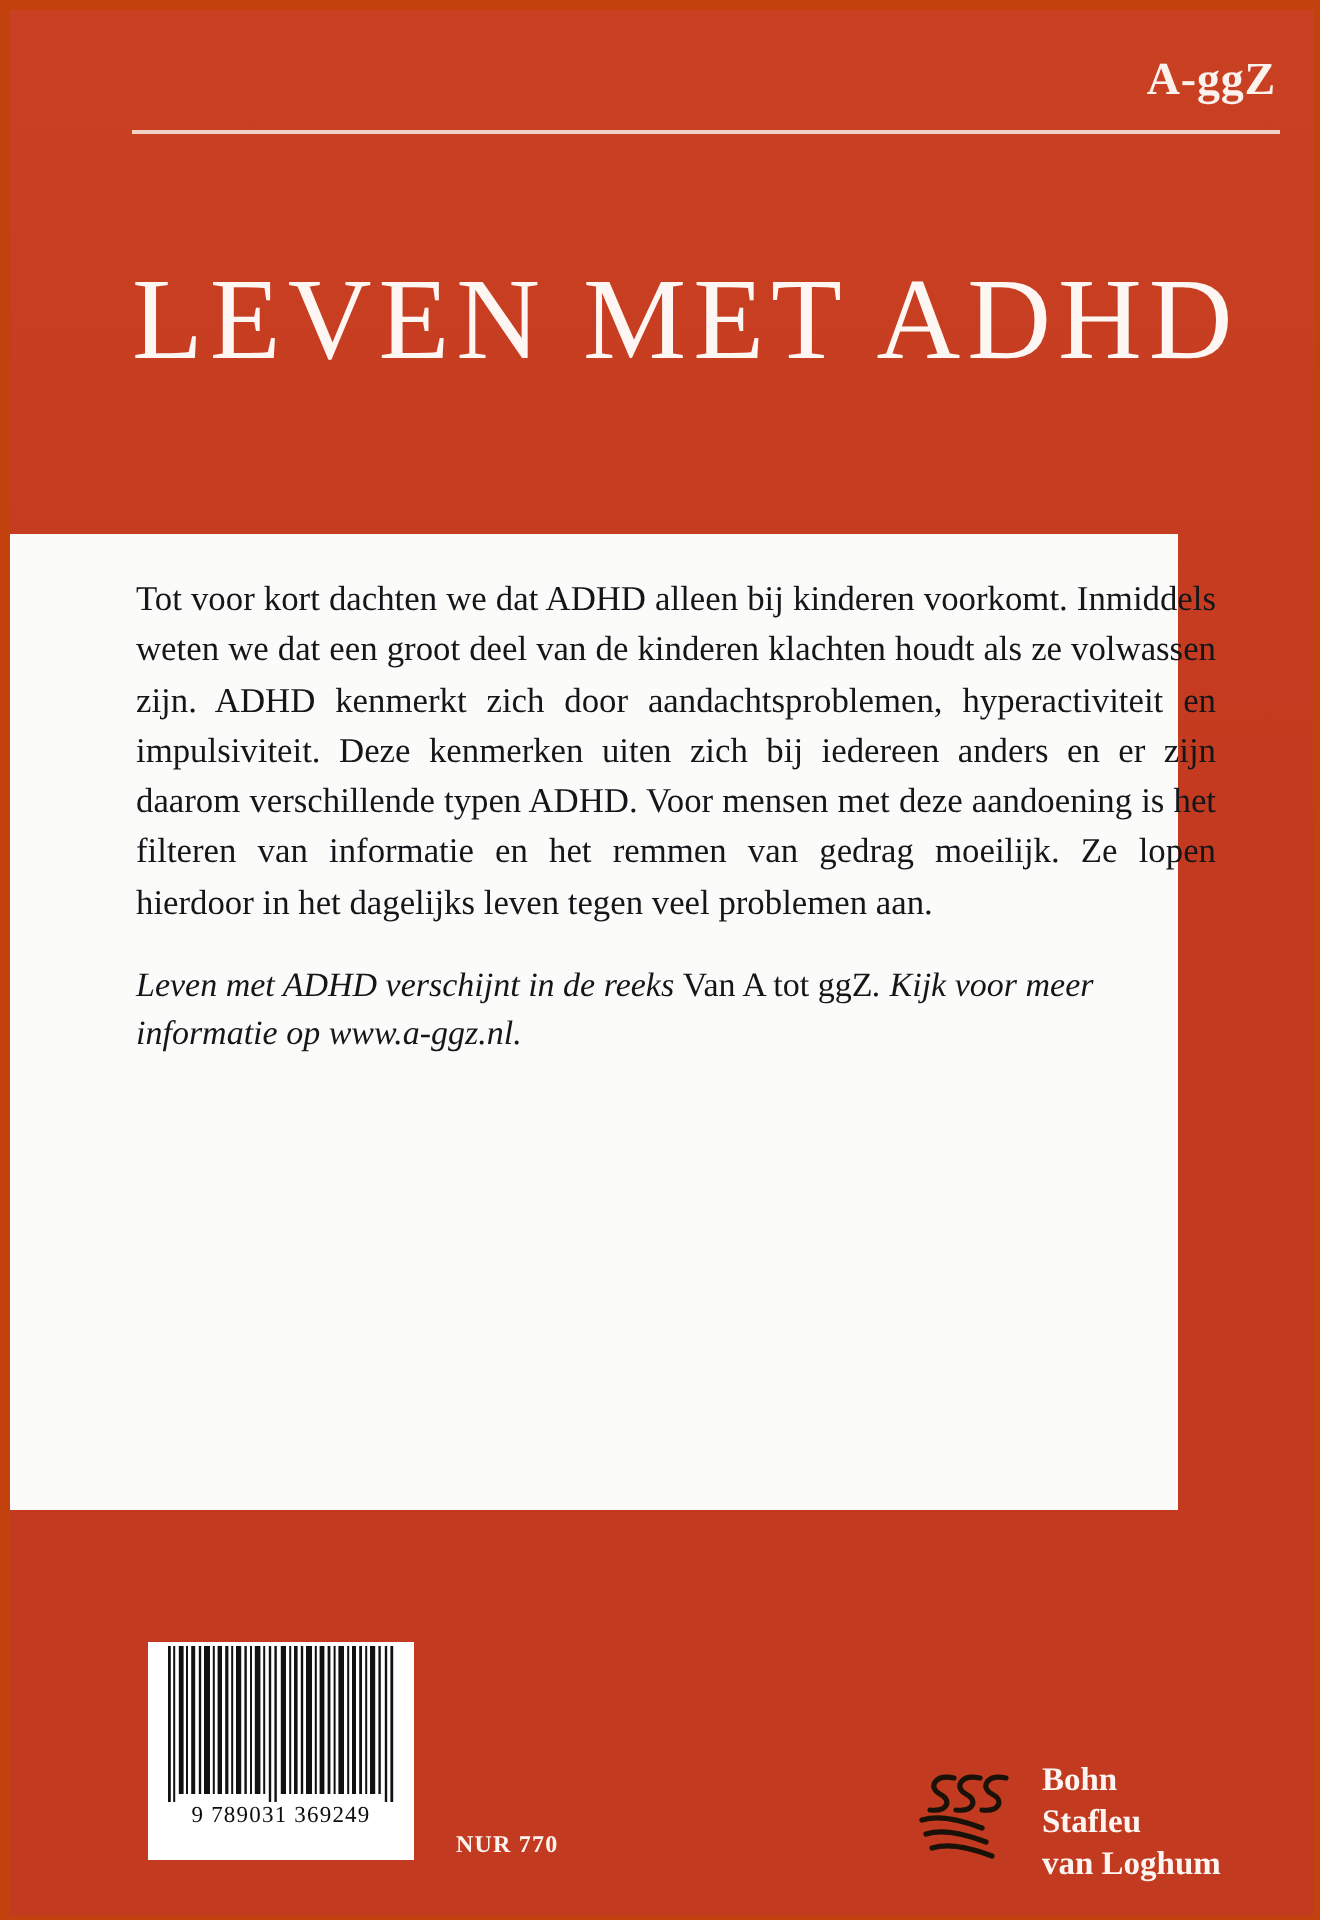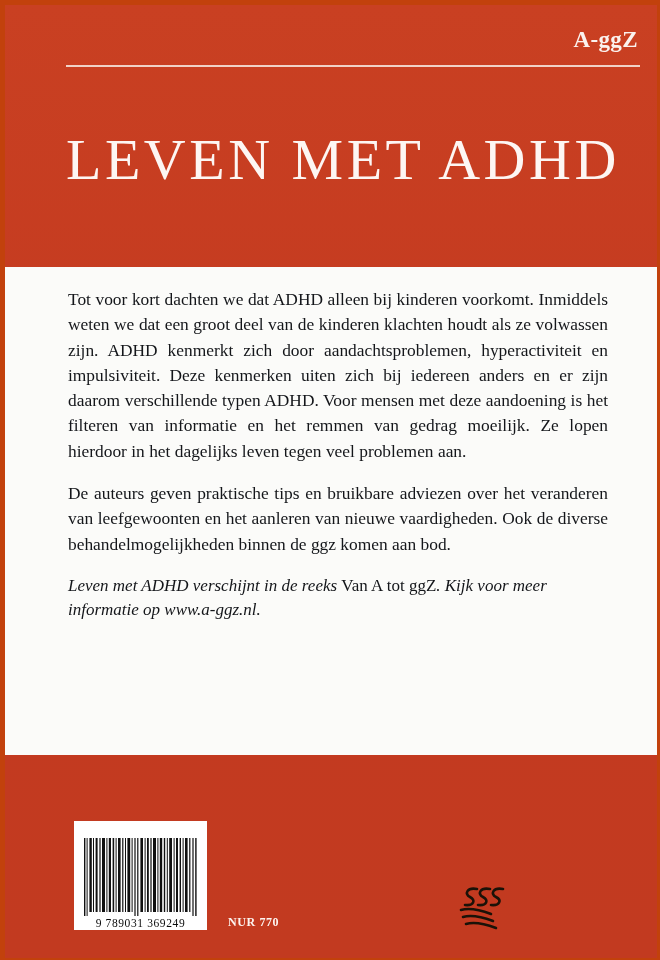--- a/index.html
+++ b/index.html
@@ -55,21 +55,21 @@
     font-weight: 400;
     white-space: nowrap;
     font-family: "Liberation Serif", "DejaVu Serif", serif;
   }
 
   
   .blurb-panel {
     position: absolute;
     left: 5px;
     top: 267px;
-    width: 652px;
+    width: 584px;
     height: 488px;
     background: #fbfbf9;
   }
   .blurb-inner {
     position: absolute;
     left: 63px;
     top: 20px;
     width: 540px;
   }
   .blurb-para {
@@ -94,21 +94,21 @@
     position: absolute;
     left: 74px;
     top: 821px;
     width: 133px;
     height: 109px;
     background: #ffffff;
     display: flex;
     flex-direction: column;
     align-items: center;
     justify-content: flex-start;
-    padding-top: 17px;
+    padding-top: 2px;
     box-sizing: border-box;
   }
   .barcode-bars {
     width: 114px;
     height: 78px;
   }
   .barcode-digits {
     margin-top: 1px;
     font-size: 11.5px;
     letter-spacing: 0.6px;
@@ -158,21 +158,20 @@
 
   <div class="brand-line"></div>
 
   <div class="imprint-mark">A-ggZ</div>
 
   <div class="cover-title">LEVEN MET ADHD</div>
 
   <div class="blurb-panel">
     <div class="blurb-inner">
       <p class="blurb-para">Tot voor kort  dachten we dat ADHD alleen bij kinderen voorkomt. Inmiddels weten we dat een groot deel van de kinderen klachten houdt als ze volwassen zijn. ADHD kenmerkt zich door aandachtsproblemen, hyperactiviteit en impulsiviteit. Deze kenmerken uiten zich bij iedereen anders en er zijn daarom verschillende typen ADHD. Voor mensen met deze aandoening is het filteren van informatie en het remmen van gedrag moeilijk. Ze lopen hierdoor in het dagelijks leven tegen veel problemen aan.</p>
-      <p class="blurb-para">De auteurs geven praktische tips en bruikbare adviezen over het veranderen van leefgewoonten en het aanleren van nieuwe vaardigheden. Ook de diverse behandelmogelijkheden binnen de ggz komen aan bod.</p>
       <p class="blurb-para italic flush">Leven met ADHD verschijnt in de reeks <span style="font-style:normal">Van A tot ggZ</span>. Kijk voor meer informatie op www.a-ggz.nl.</p>
     </div>
   </div>
 
   <div class="barcode-box">
     <svg class="barcode-bars" viewBox="0 0 114 78" preserveAspectRatio="none">
       <rect x="0" y="0" width="1.4" height="78" fill="#111"></rect>
       <rect x="2.6" y="0" width="1" height="78" fill="#111"></rect>
       <rect x="5.4" y="0" width="2.4" height="74" fill="#111"></rect>
       <rect x="9" y="0" width="1" height="74" fill="#111"></rect>
@@ -218,15 +217,18 @@
     <svg class="publisher-logo" viewBox="0 0 52 50">
       <g fill="none" stroke="#1a1208" stroke-width="2.6" stroke-linecap="round" stroke-linejoin="round">
         <path d="M20 6 C10 4, 7 11, 13 14 C19 17, 17 23, 8 22"></path>
         <path d="M33 6 C23 4, 20 11, 26 14 C32 17, 30 23, 21 22"></path>
         <path d="M46 6 C36 4, 33 11, 39 14 C45 17, 43 23, 34 22"></path>
         <path d="M4 27 C14 24, 26 28, 34 31"></path>
         <path d="M6 34 C16 31, 28 35, 36 38"></path>
         <path d="M9 41 C19 38, 31 42, 39 45"></path>
       </g>
     </svg>
+    <div class="publisher-name">Bohn
+Stafleu
+van Loghum</div>
   </div>
 
 </div>
 
 </body></html>

